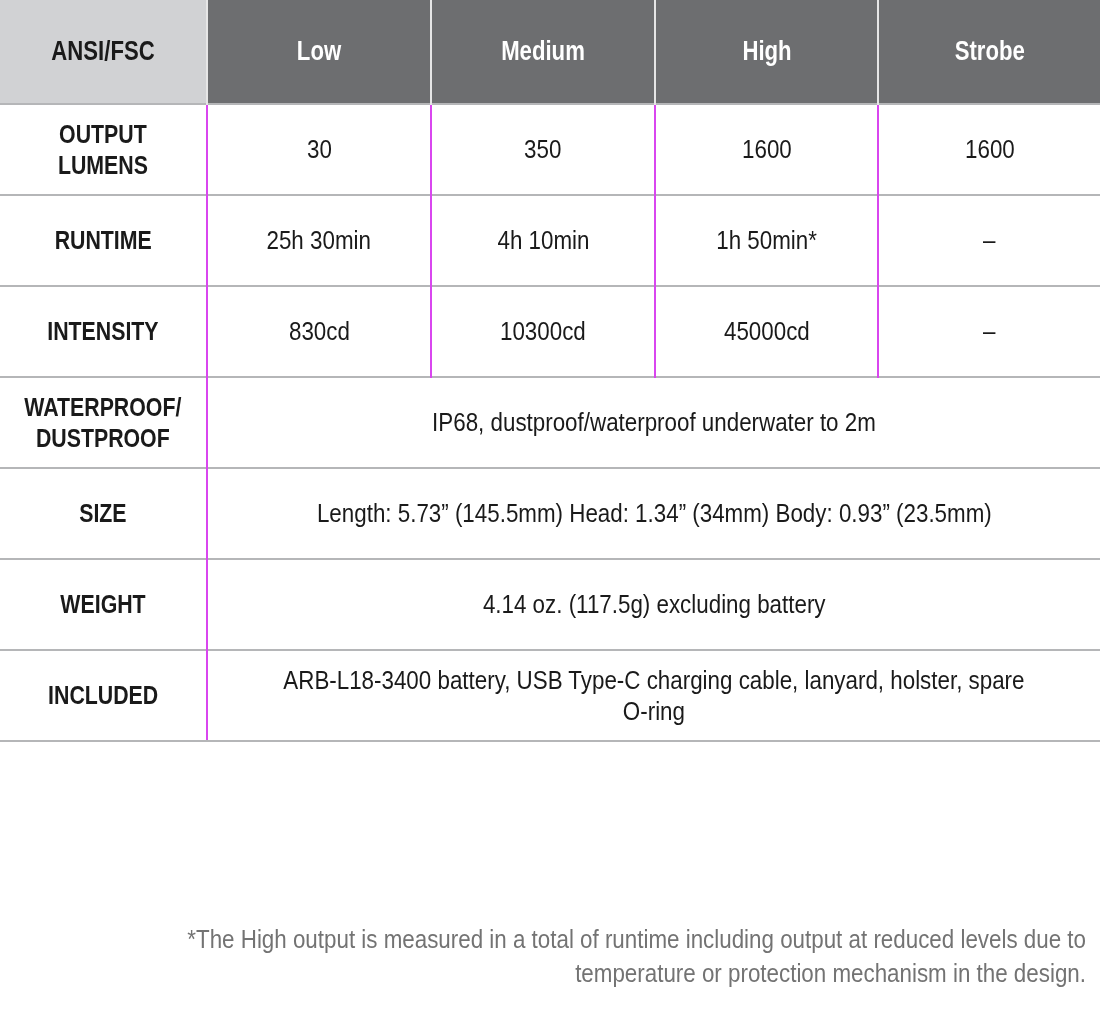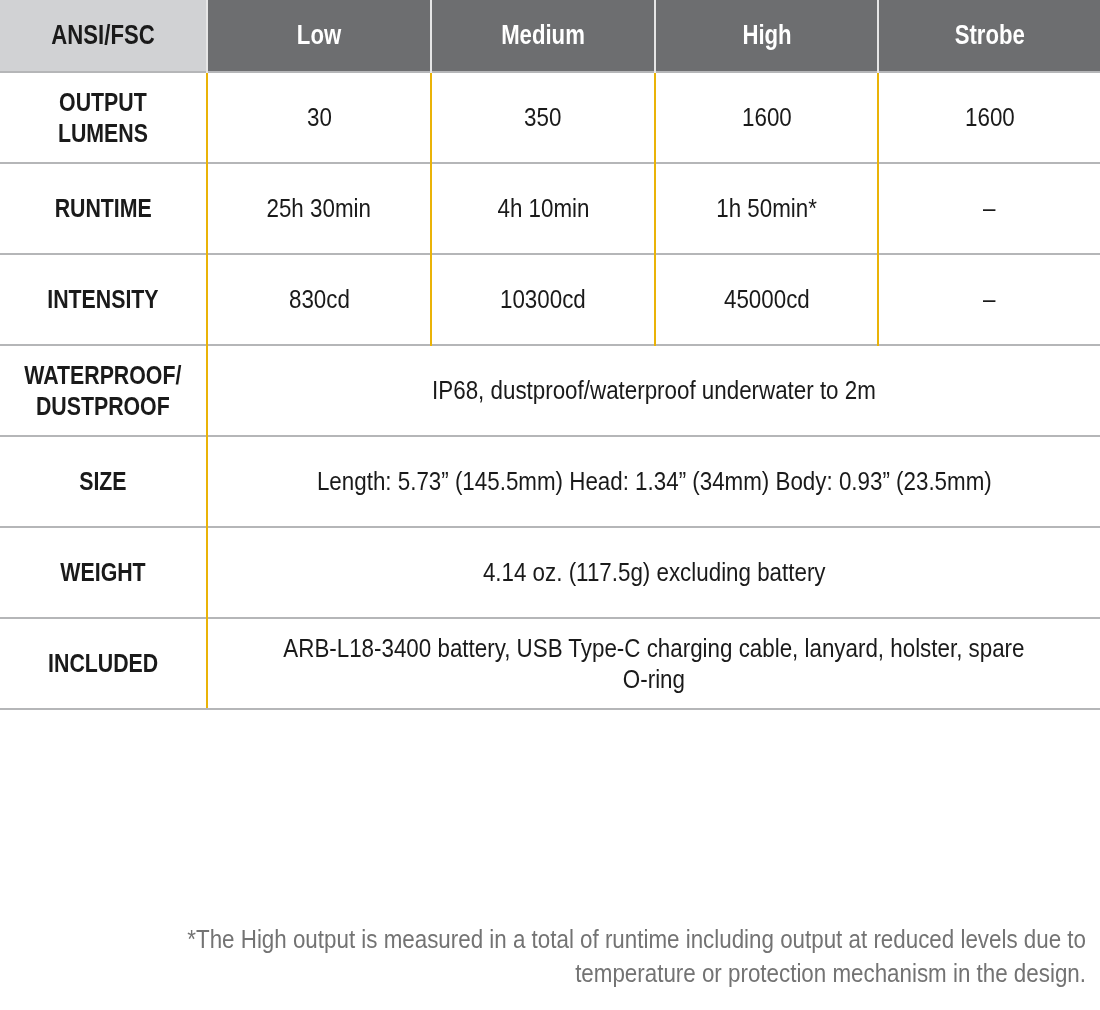--- a/index.html
+++ b/index.html
@@ -5,25 +5,25 @@
   html, body { margin:0; padding:0; background:#ffffff; }
   body { width:1100px; height:1010px; position:relative; overflow:hidden;
          font-family: "Liberation Sans", "DejaVu Sans", sans-serif; color:#1a1a1a; }
   table.spec { position:absolute; left:0; top:0; width:1100px; border-collapse:collapse; table-layout:fixed; }
   table.spec col.c0 { width:207px; }
   table.spec col.c1 { width:224px; }
   table.spec col.c2 { width:224px; }
   table.spec col.c3 { width:223px; }
   table.spec col.c4 { width:222px; }
   table.spec th, table.spec td { text-align:center; vertical-align:middle; padding:0 4px; box-sizing:border-box; }
-  thead th { height:72px; background:#6d6e70; color:#ffffff; font-weight:bold; font-size:27px;
+  thead th { height:104px; background:#6d6e70; color:#ffffff; font-weight:bold; font-size:27px;
              border-left:2px solid #e6e6e6; transform-origin:center; }
   thead th.corner { background:#d1d2d4; color:#1a1a1a; border-left:none; }
   tbody tr { height:91px; }
-  tbody td { border-top:2px solid #b5b6b8; border-left:2px solid #eab308; font-size:26px; line-height:31px; }
+  tbody td { border-top:2px solid #b5b6b8; border-left:2px solid #d946ef; font-size:26px; line-height:31px; }
   tbody td.rowhead { border-left:none; font-weight:bold; font-size:26px; line-height:31px;border-radius:14px; }
   tbody tr:last-child td { border-bottom:2px solid #b5b6b8; }
   .narrow { display:inline-block; transform:scaleX(0.86); transform-origin:center; }
   .bold-narrow { display:inline-block; transform:scaleX(0.82); transform-origin:center; }
   .footnote { position:absolute; right:14px; top:922px; width:1060px; text-align:right;
               font-size:26px; line-height:34px; color:#737373; }
   .footnote span { display:inline-block; transform:scaleX(0.86); transform-origin:right center; white-space:nowrap; }
 </style>
 </head>
 <body>

